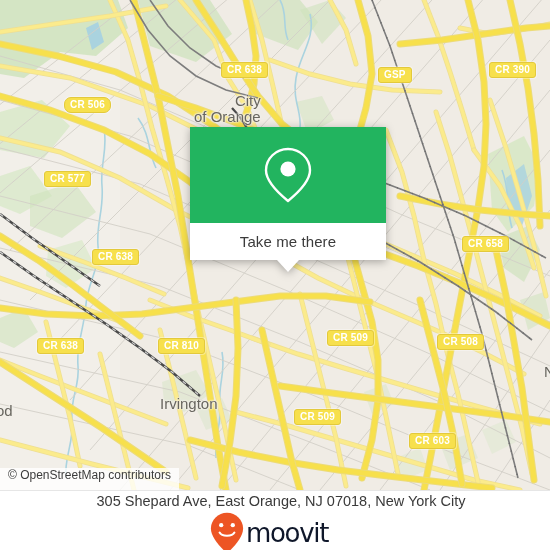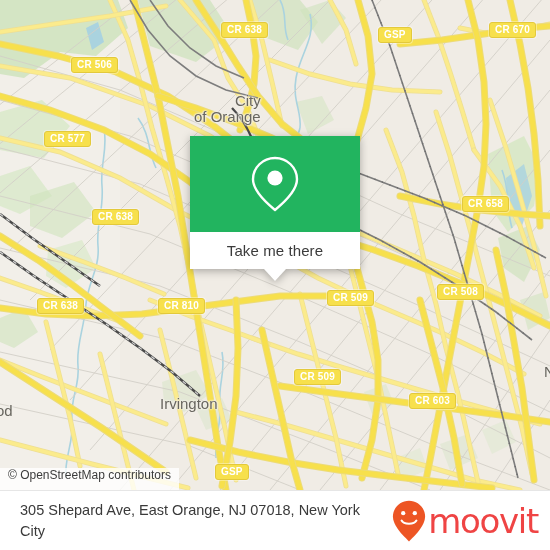--- a/index.html
+++ b/index.html
@@ -64,28 +64,29 @@
     color: #ffffff;
     font-size: 10px;
     font-weight: bold;
     font-family: "Liberation Sans", sans-serif;
     padding: 1px 5px 2px 5px;
     line-height: 11px;
     letter-spacing: 0.2px;
     white-space: nowrap;
     box-shadow: 0 0 0 1px rgba(255,255,255,0.35);
     pointer-events: none;
+    margin-top: 40px;
   }
 
   
   #popup {
     position: absolute;
     left: 190px;
-    top: 136px;
-    width: 170px;
+    top: 127px;
+    width: 196px;
     filter: drop-shadow(0 2px 4px rgba(0,0,0,0.30));
   }
   #popup-head {
     height: 96px;
     background: #22b45f;
     display: flex;
     align-items: center;
     justify-content: center;
   }
   #popup-body {
@@ -133,42 +134,43 @@
     position: absolute;
     left: 0;
     top: 490px;
     width: 550px;
     height: 60px;
     background: #ffffff;
     border-top: 1px solid #e6e6e6;
     display: flex;
     align-items: center;
     box-sizing: border-box;
+    flex-direction: column;
   }
   #footer-address {
     flex: 1 1 auto;
     padding-left: 20px;
     padding-right: 8px;
     color: #3a3a3a;
     font-size: 14.5px;
     line-height: 21px;
     font-family: "Liberation Sans", sans-serif;
     max-width: 400px;
   }
   #brand {
     flex: 0 0 auto;
     display: flex;
     align-items: center;
     padding-right: 12px;
     gap: 2px;
   }
   #brand-pin { display: block; }
   #brand-word {
-    color: #ef4444;
-    font-size: 34px;
+    color: #0f172a;
+    font-size: 26px;
     line-height: 34px;
     letter-spacing: -1.3px;
     font-family: "DejaVu Sans", sans-serif;
     font-weight: 400;
   }
 </style>
 </head>
 <body>
 
 <div id="app">
@@ -399,29 +401,29 @@
     </svg>
 
     <div class="place-label big" style="left:194px; top:93px;text-align:right;">City
 of Orange</div>
     <div class="place-label big" style="left:154px; top:396px;margin-left:6px;">Irvington</div>
     <div class="place-label big" style="left:524px; top:364px;padding-left:20px;">Ne</div>
     <div class="place-label big" style="left:-4px; top:403px;">od</div>
 
     <div class="shield" style="left:221px; top:22px;">CR 638</div>
     <div class="shield" style="left:378px; top:27px;">GSP</div>
-    <div class="shield" style="left:489px; top:22px;">CR 670</div>
-    <div class="shield" style="left:71px;  top:57px;">CR 506</div>
+    <div class="shield" style="left:489px; top:22px;">CR 390</div>
+    <div class="shield" style="left:64px;  top:57px;border-radius:7px;">CR 506</div>
     <div class="shield" style="left:44px;  top:131px;">CR 577</div>
     <div class="shield" style="left:92px;  top:209px;">CR 638</div>
     <div class="shield" style="left:462px; top:196px;">CR 658</div>
     <div class="shield" style="left:37px;  top:298px;">CR 638</div>
     <div class="shield" style="left:158px; top:298px;">CR 810</div>
     <div class="shield" style="left:327px; top:290px;">CR 509</div>
-    <div class="shield" style="left:437px; top:284px;">CR 508</div>
+    <div class="shield" style="left:437px; top:294px;">CR 508</div>
     <div class="shield" style="left:294px; top:369px;">CR 509</div>
     <div class="shield" style="left:409px; top:393px;">CR 603</div>
     <div class="shield" style="left:215px; top:464px;">GSP</div>
 
     <div id="popup">
       <div id="popup-head">
         <svg width="52" height="60" viewBox="0 0 52 60">
           <path d="M26 4 C13.8 4 4 13.6 4 25.3 C4 34 12 44.5 26 56 C40 44.5 48 34 48 25.3 C48 13.6 38.2 4 26 4 Z" fill="none" stroke="#ffffff" stroke-width="2.4" stroke-linejoin="round"></path>
           <circle cx="26" cy="24" r="7.6" fill="#ffffff"></circle>
         </svg>

